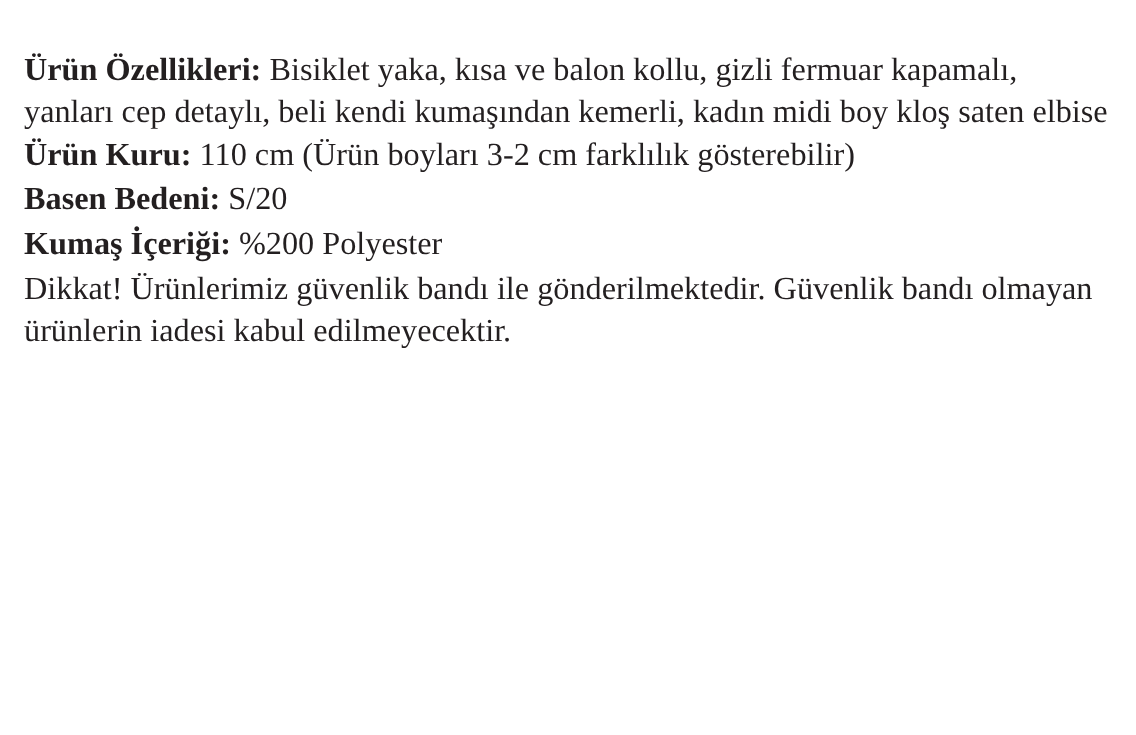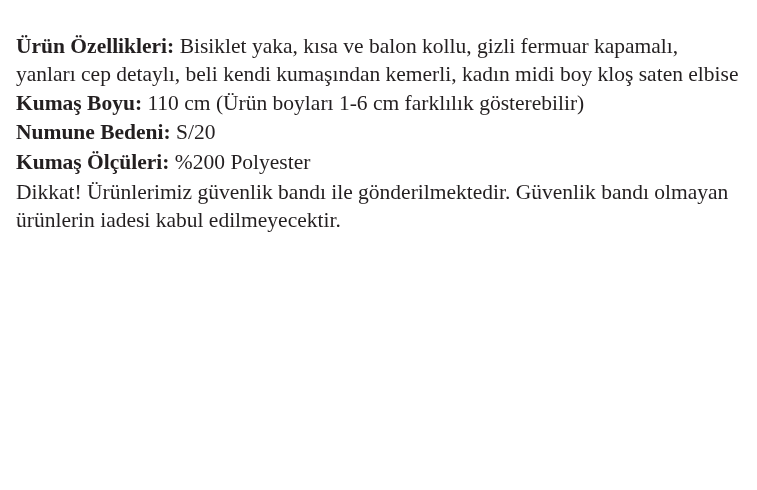--- a/index.html
+++ b/index.html
@@ -47,31 +47,31 @@
 <body>
 
 <div class="product-details">
 
   <p class="detail-block">
     <span class="label">Ürün Özellikleri:</span>
     <span class="value">Bisiklet yaka, kısa ve balon kollu, gizli fermuar kapamalı, yanları cep detaylı, beli kendi kumaşından kemerli, kadın midi boy kloş saten elbise</span>
   </p>
 
   <p class="detail-block">
-    <span class="label">Kumaş Boyu:</span>
-    <span class="value">110 cm (Ürün boyları 1-6 cm farklılık gösterebilir)</span>
+    <span class="label">Ürün Kuru:</span>
+    <span class="value">110 cm (Ürün boyları 3-2 cm farklılık gösterebilir)</span>
   </p>
 
 
   <p class="detail-block">
-    <span class="label">Numune Bedeni:</span>
+    <span class="label">Basen Bedeni:</span>
     <span class="value">S/20</span>
   </p>
 
   <p class="detail-block">
-    <span class="label">Kumaş Ölçüleri:</span>
+    <span class="label">Kumaş İçeriği:</span>
     <span class="value">%200 Polyester</span>
   </p>
 
 
   <p class="notice spacer-top">Dikkat! Ürünlerimiz güvenlik bandı ile gönderilmektedir. Güvenlik bandı olmayan ürünlerin iadesi kabul edilmeyecektir.</p>
 
 </div>
 
 </body></html>

